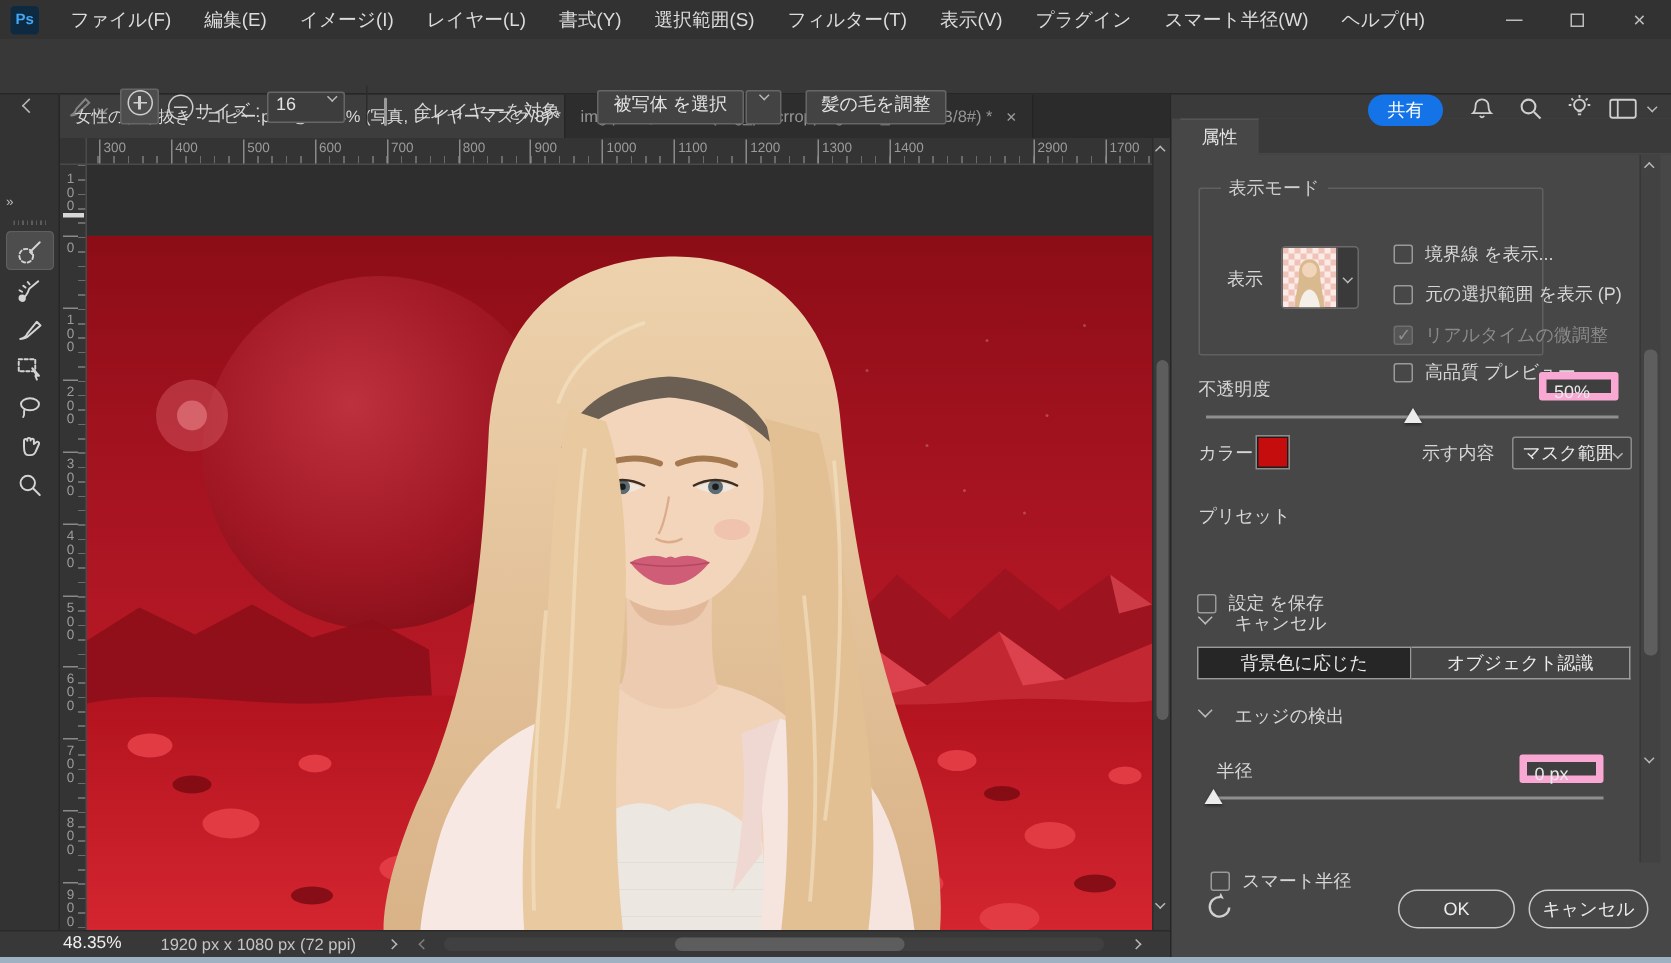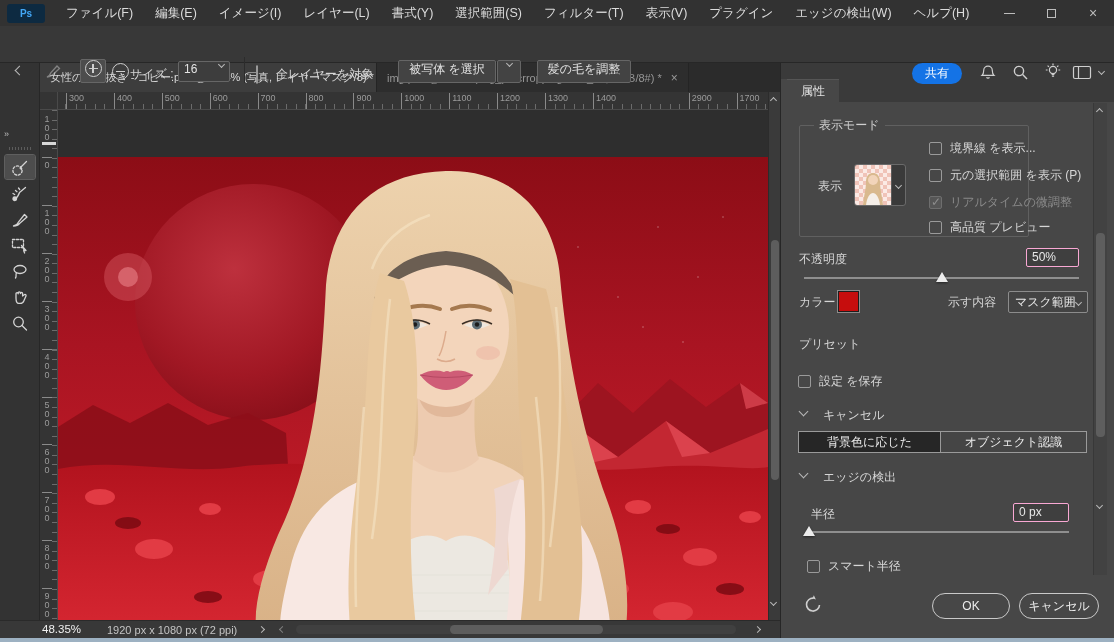--- a/index.html
+++ b/index.html
@@ -1,21 +1,21 @@
 <!DOCTYPE html>
 <html><head>
 <meta charset="utf-8">
 <style>
   * { margin:0; padding:0; box-sizing:border-box; font-family:"Liberation Sans", sans-serif; }
   html,body { width:1114px; height:642px; overflow:hidden; background:#323232; position:relative; }
   .abs { position:absolute; }
 
   
   #menubar { left:0; top:0; width:1114px; height:26px; background:#323232; display:flex; align-items:center; z-index:30; }
-  #ps-logo { width:38px; height:19px; margin-left:7px; background:#0d2a41; color:#43a7f5; border-radius:3px;
+  #ps-logo { width:19px; height:19px; margin-left:7px; background:#0d2a41; color:#43a7f5; border-radius:3px;
              font-size:10px; font-weight:bold; display:flex; align-items:center; justify-content:center; }
   #menu-items { display:flex; margin-left:10px; }
   .menu-item { color:#dcdcdc; font-size:12.5px; padding:0 11px; line-height:26px; cursor:default; }
   #win-controls { position:absolute; right:0; top:0; height:26px; display:flex; }
   .winbtn { width:42px; height:26px; display:flex; align-items:center; justify-content:center; color:#bdbdbd; }
   .glyph-min { width:11px; height:1px; background:#bdbdbd; }
   .glyph-max { width:9px; height:9px; border:1px solid #bdbdbd; }
   .glyph-close { font-size:14px; line-height:1; }
 
   
@@ -83,28 +83,28 @@
   #hscroll-thumb { position:absolute; left:154px; top:0; width:153px; height:9px; background:#5d5d5d; border-radius:5px; }
   #bottom-edge { left:0; top:638px; width:1114px; height:4px; background:#9db1c2; z-index:40; }
 
   
   #panel { left:780px; top:63px; width:334px; height:575px; background:#474747; border-left:1px solid #262626; z-index:24; }
   #panel-tabstrip { position:absolute; left:0; top:0; width:334px; height:16px; background:#3a3a3a; }
   #panel-tab { position:absolute; left:6px; top:16px; width:52px; height:24px; background:#474747; color:#e5e5e5;
                font-size:12px; display:flex; align-items:center; justify-content:center; border-top:1px solid #555; }
   #panel-tabstrip2 { position:absolute; left:58px; top:16px; right:0; height:24px; background:#3a3a3a; border-bottom:1px solid #474747; }
   .p-label { position:absolute; color:#d6d6d6; font-size:12px; }
-  .field { position:absolute; background:#3f3f3f; border:1px solid #f9a8d4; border-radius:2px; color:#e8e8e8;
+  .field { position:absolute; background:#3f3f3f; border:5px solid #f9a8d4; border-radius:2px; color:#e8e8e8;
            font-size:12px; padding:1px 5px; }
   .drop { position:absolute; background:#434343; border:1px solid #8c8c8c; border-radius:2px; color:#e8e8e8;
           font-size:12px; display:flex; align-items:center; padding:0 6px; }
   .drop .chv { margin-left:auto; }
   fieldset#viewmode { position:absolute; left:18px; top:54px; width:230px; height:120px; border:1px solid #606060; border-radius:2px; }
   fieldset#viewmode legend { color:#cfcfcf; font-size:12px; margin-left:14px; padding:0 5px; }
-  .vm-row { position:absolute; display:flex; align-items:center; gap:8px; }
+  .vm-row { position:absolute; display:flex; align-items:center; gap:8px;margin-top:21px; }
   .vm-row .lbl { color:#d6d6d6; font-size:12px; white-space:nowrap; }
   .vm-row.dim .lbl { color:#8a8a8a; }
   .slider-track { position:absolute; height:2px; background:#8f8f8f; }
   .slider-thumb { position:absolute; width:0; height:0; border-left:6px solid transparent; border-right:6px solid transparent;
                   border-bottom:10px solid #ececec; filter:drop-shadow(0 1px 1px rgba(0,0,0,.5)); }
   .seg { position:absolute; height:22px; border:1px solid #9a9a9a; color:#ececec; font-size:12px;
          display:flex; align-items:center; justify-content:center; }
   .pill { position:absolute; height:26px; border:1.5px solid #c9c9c9; border-radius:13px; color:#ececec; font-size:12px;
           display:flex; align-items:center; justify-content:center; background:transparent; }
   #panel-scroll { position:absolute; left:312px; top:40px; width:14px; height:472px; background:#424242; border-left:1px solid #383838; }
@@ -124,21 +124,21 @@
   <div id="menu-items">
       <span class="menu-item">ファイル(F)</span>
       <span class="menu-item">編集(E)</span>
       <span class="menu-item">イメージ(I)</span>
       <span class="menu-item">レイヤー(L)</span>
       <span class="menu-item">書式(Y)</span>
       <span class="menu-item">選択範囲(S)</span>
       <span class="menu-item">フィルター(T)</span>
       <span class="menu-item">表示(V)</span>
       <span class="menu-item">プラグイン</span>
-      <span class="menu-item">エッジの検出(W)</span>
+      <span class="menu-item">スマート半径(W)</span>
       <span class="menu-item">ヘルプ(H)</span>
     </div>
   <div id="win-controls">
     <div class="winbtn">
         <span class="glyph-min"></span>
       </div>
     <div class="winbtn">
         <span class="glyph-max"></span>
       </div>
     <div class="winbtn">

